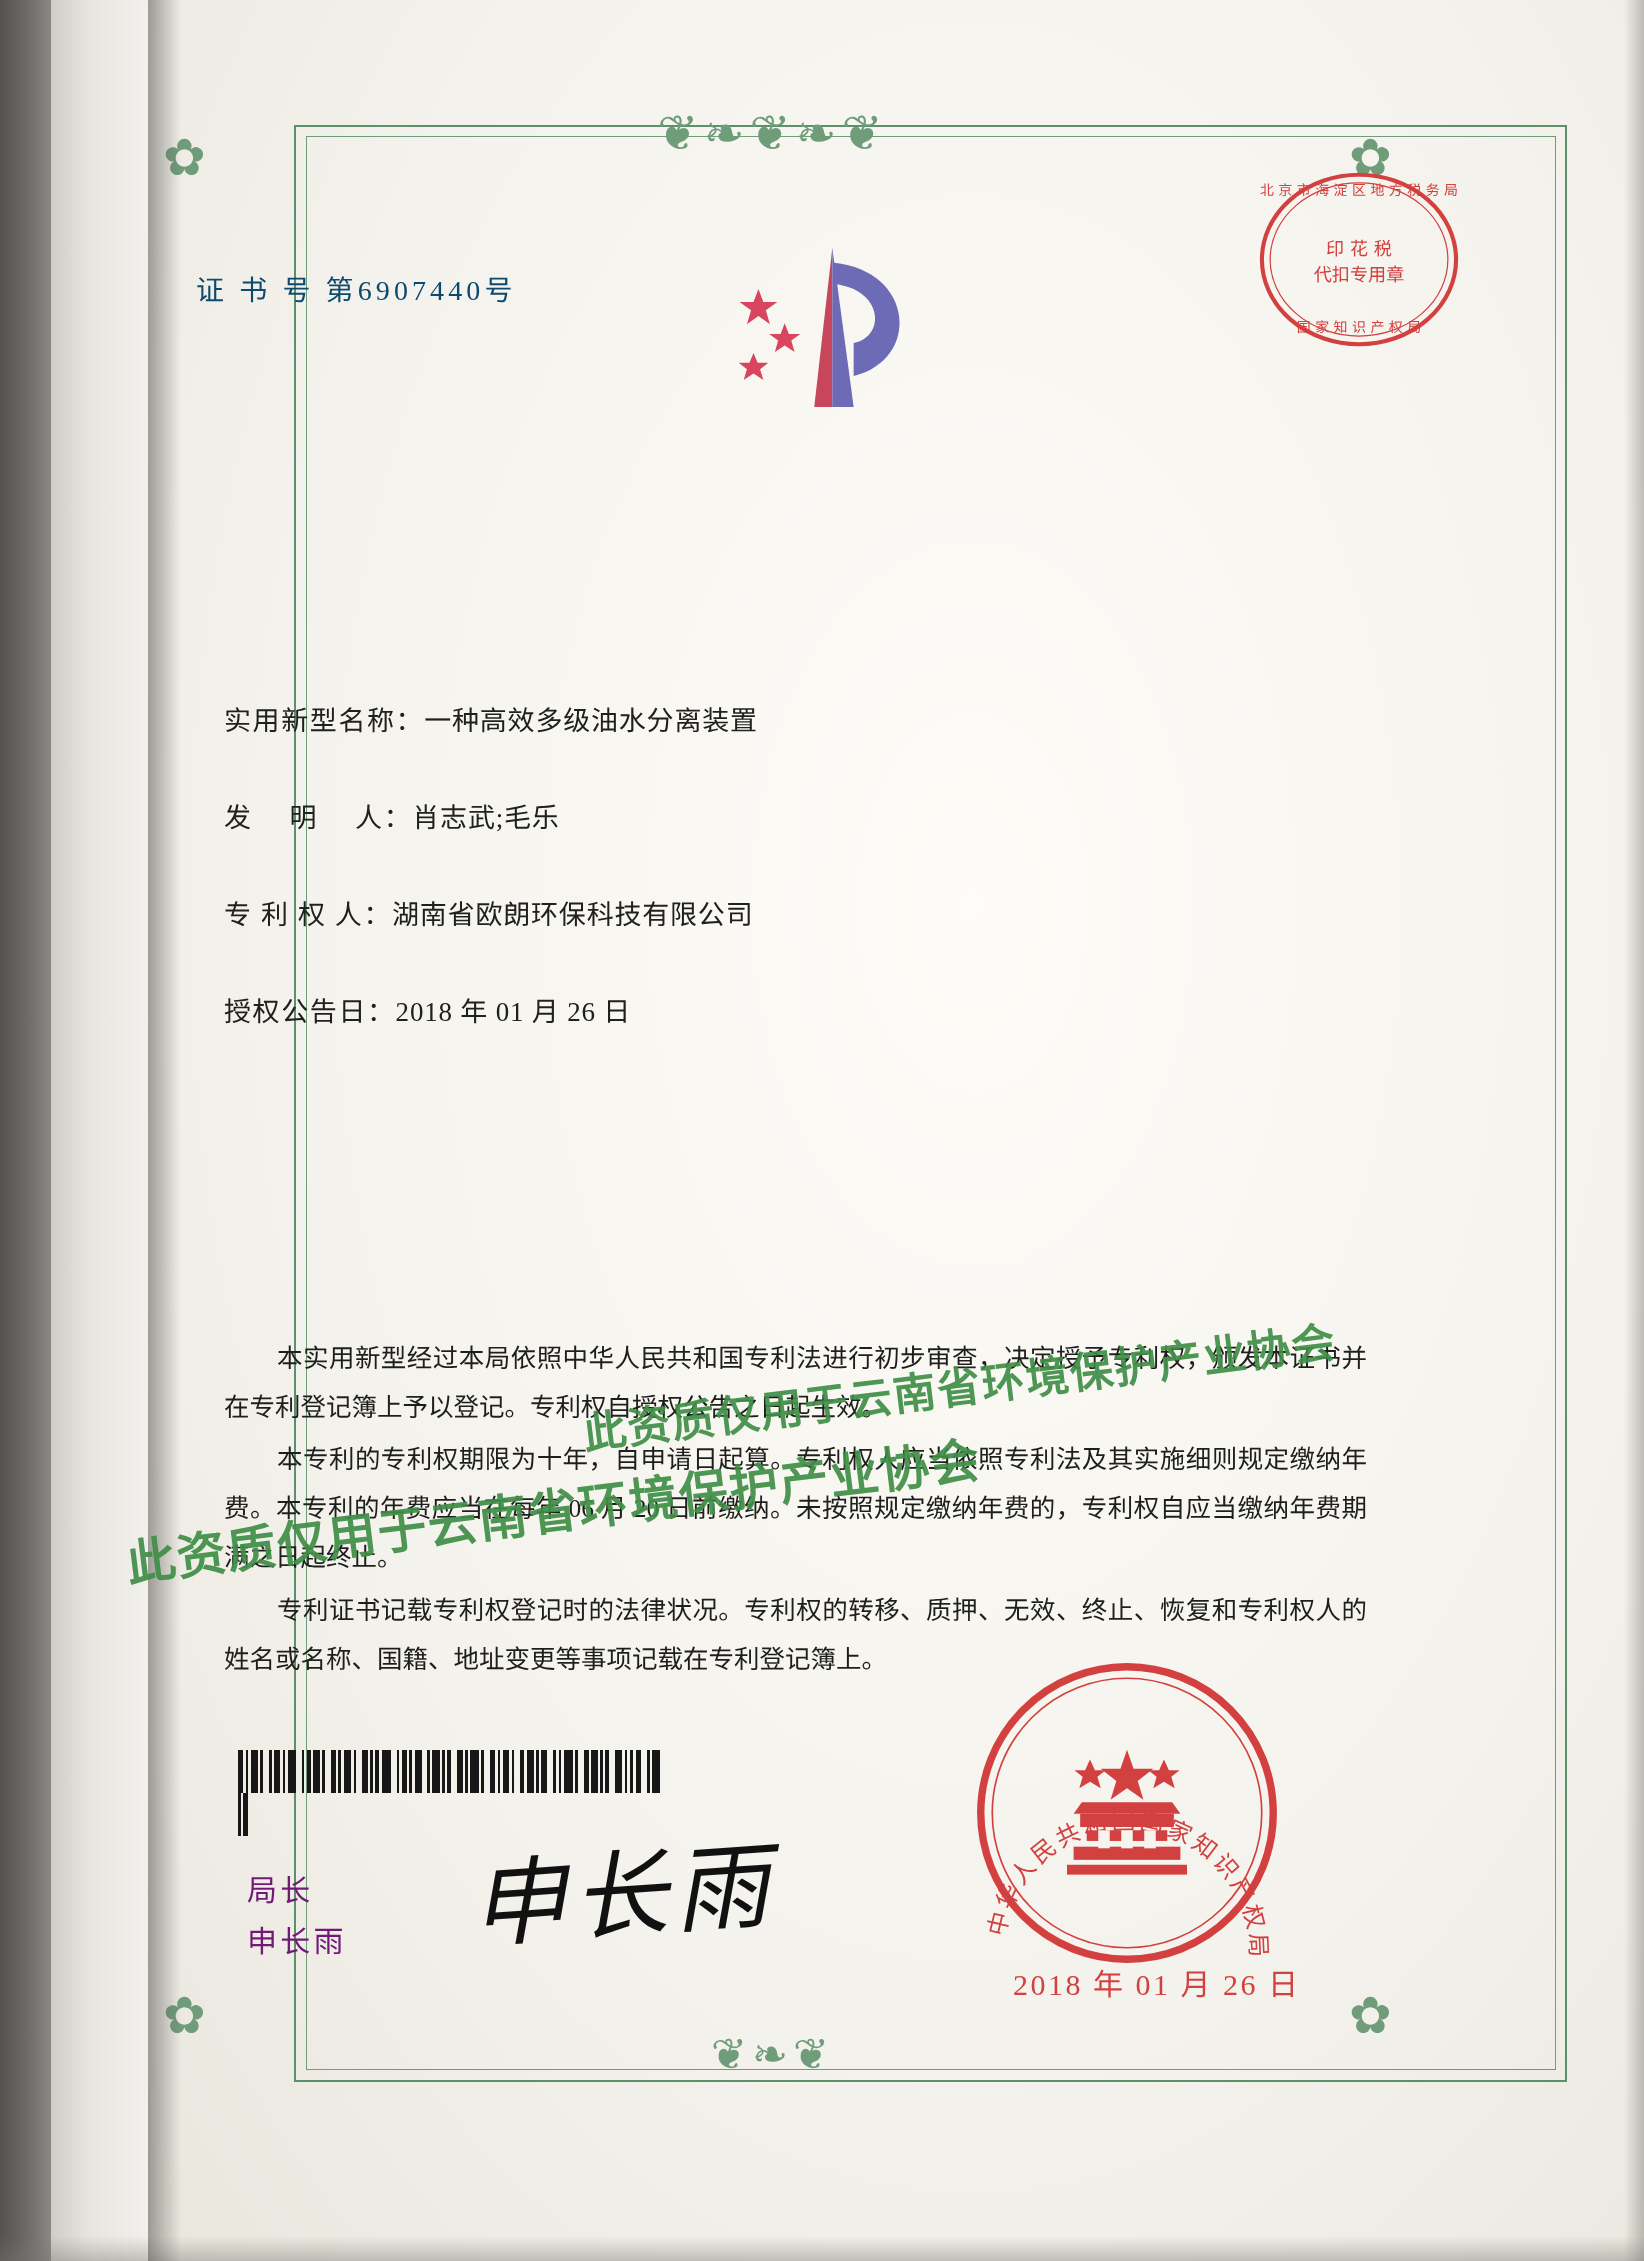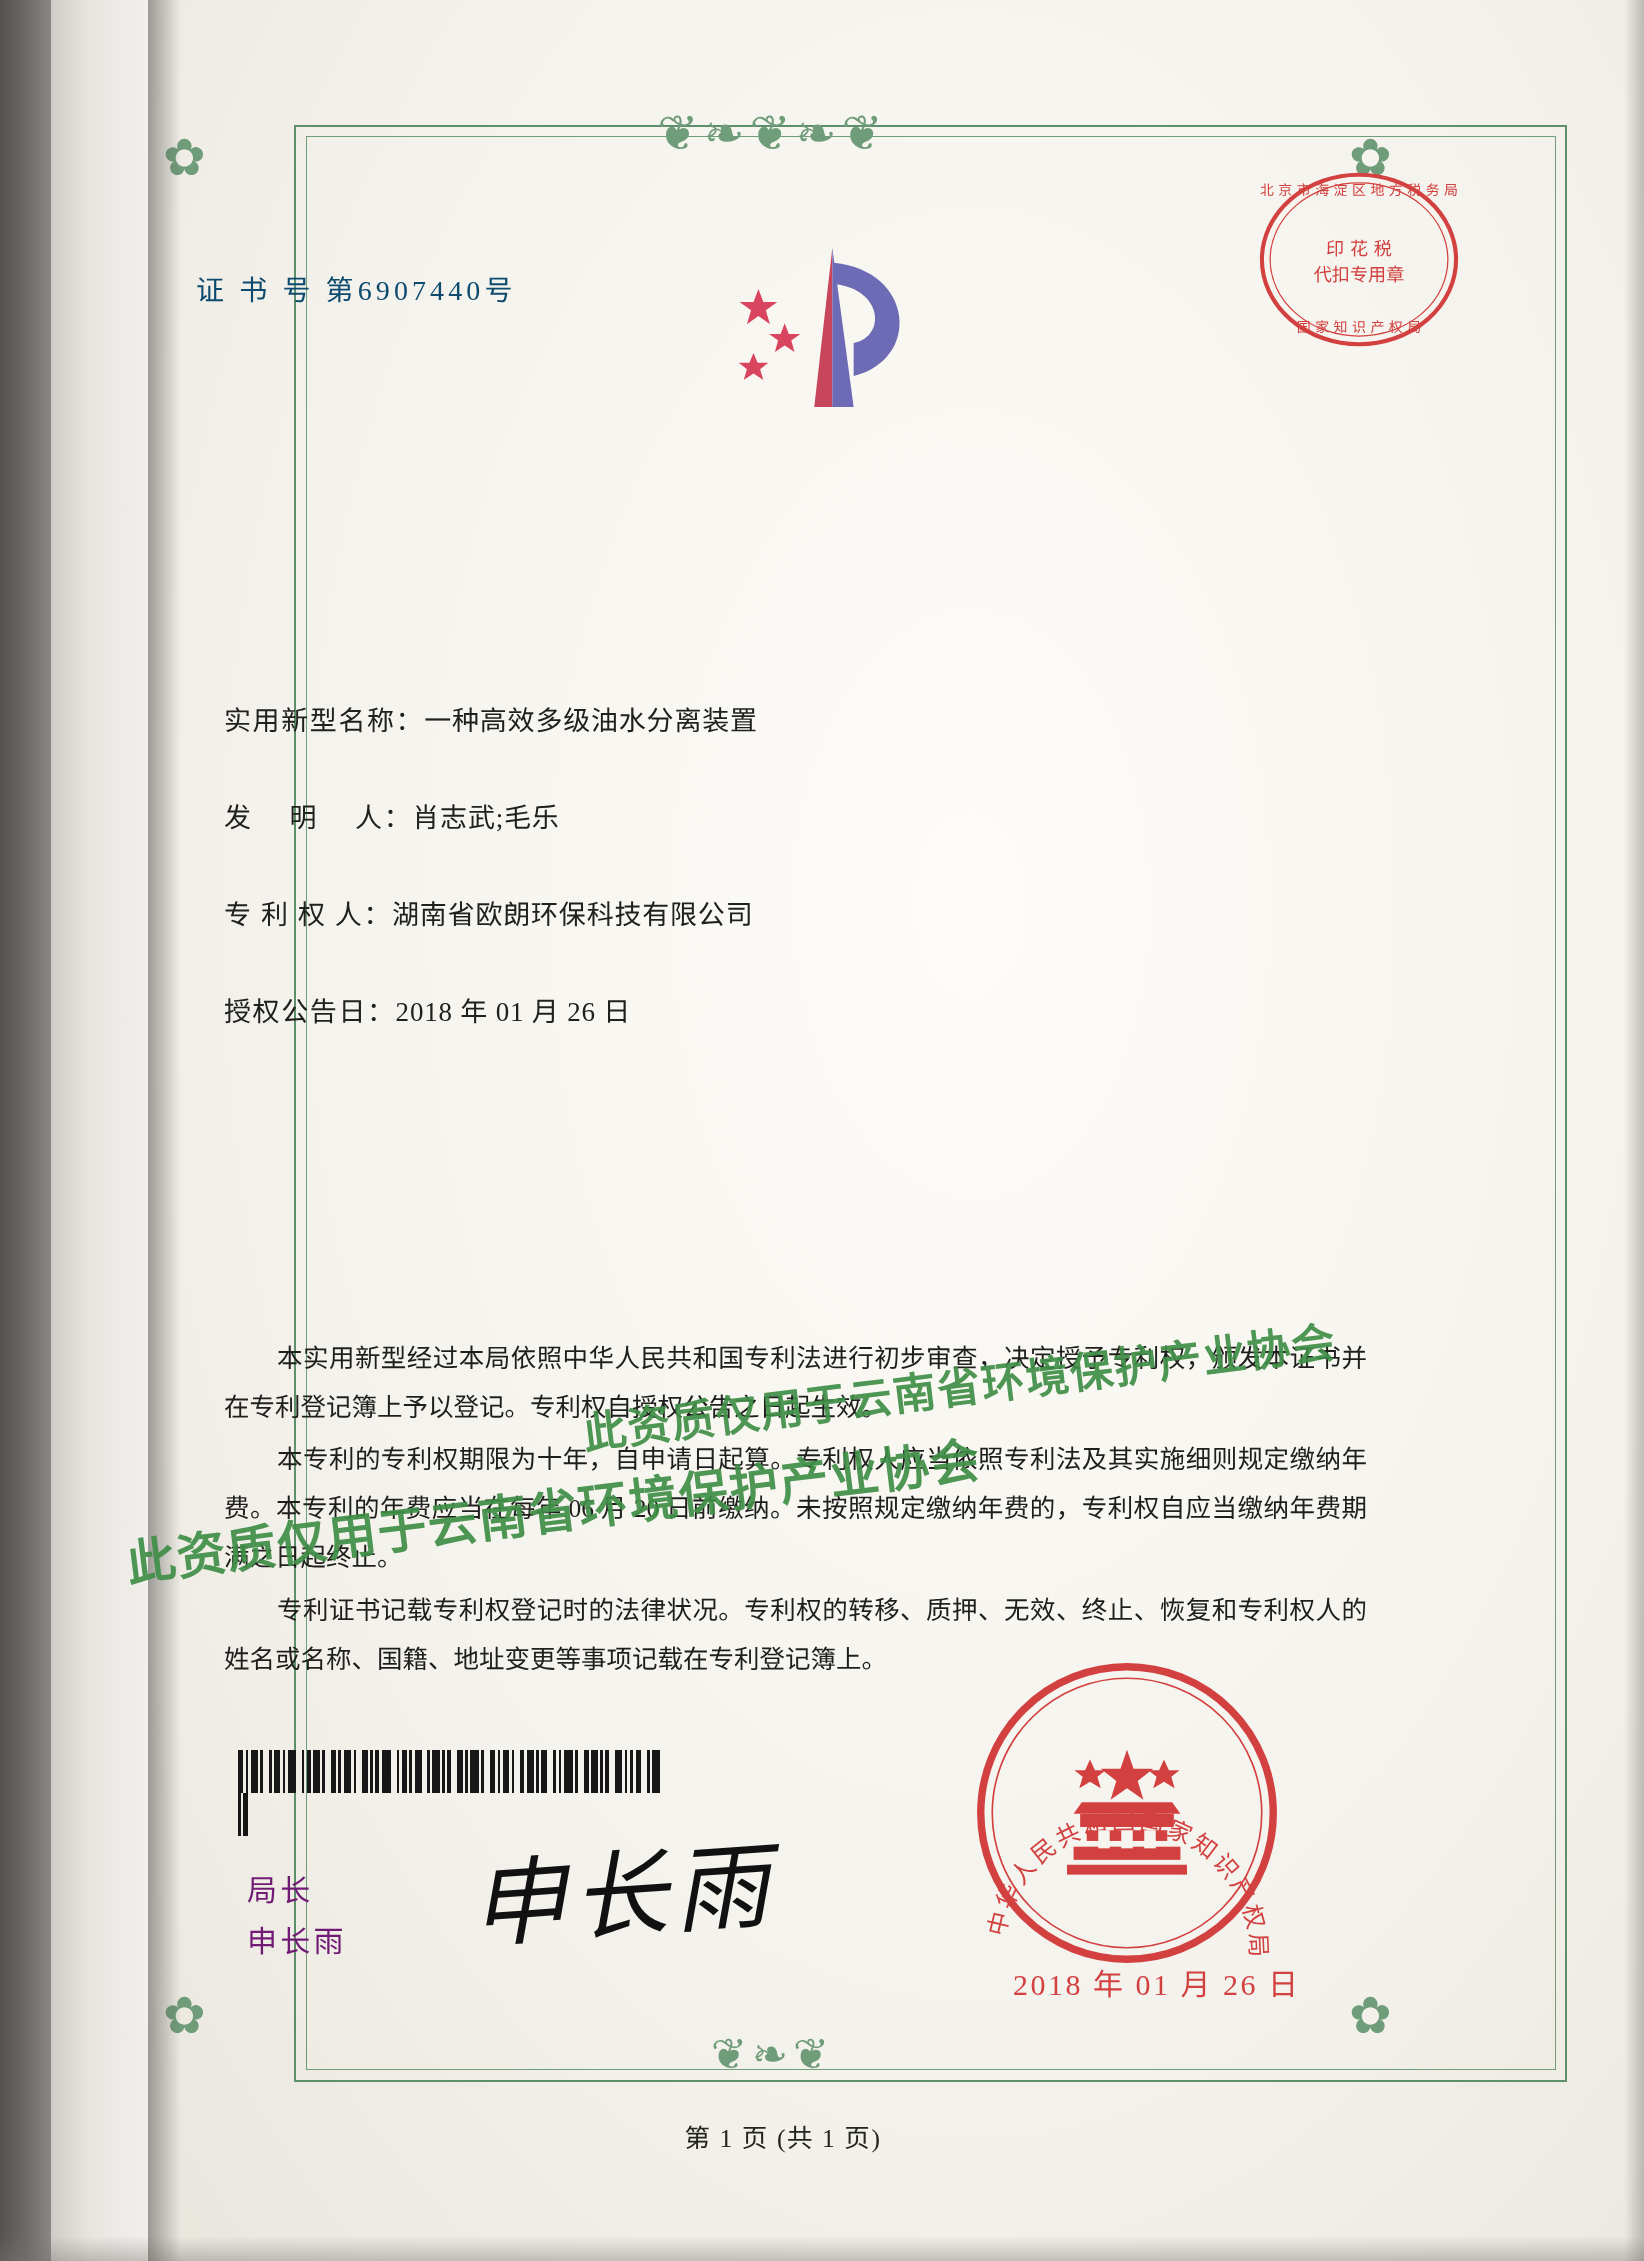--- a/index.html
+++ b/index.html
@@ -360,21 +360,20 @@
       <rect x="120" y="226" width="130" height="16" fill="#d2403f"></rect>
       <rect x="112" y="248" width="146" height="12" fill="#d2403f"></rect>
       <rect x="150" y="206" width="14" height="22" fill="#f6f4ef"></rect>
       <rect x="178" y="206" width="14" height="22" fill="#f6f4ef"></rect>
       <rect x="206" y="206" width="14" height="22" fill="#f6f4ef"></rect>
       <path d="M120 186 L250 186 L240 172 L130 172 Z" fill="#d2403f"></path>
     </svg>
   </div>
   <div class="seal-date">2018 年 01 月 26 日</div>
 
-  <div class="footer">第 1 页 (共 1 页)</div>
 
   <div class="wm wm-1">此资质仅用于云南省环境保护产业协会</div>
   <div class="wm wm-2">此资质仅用于云南省环境保护产业协会</div>
 
   <div class="right-edge"></div>
   <div class="bottom-edge"></div>
 </div>
 
 
 </body></html>

